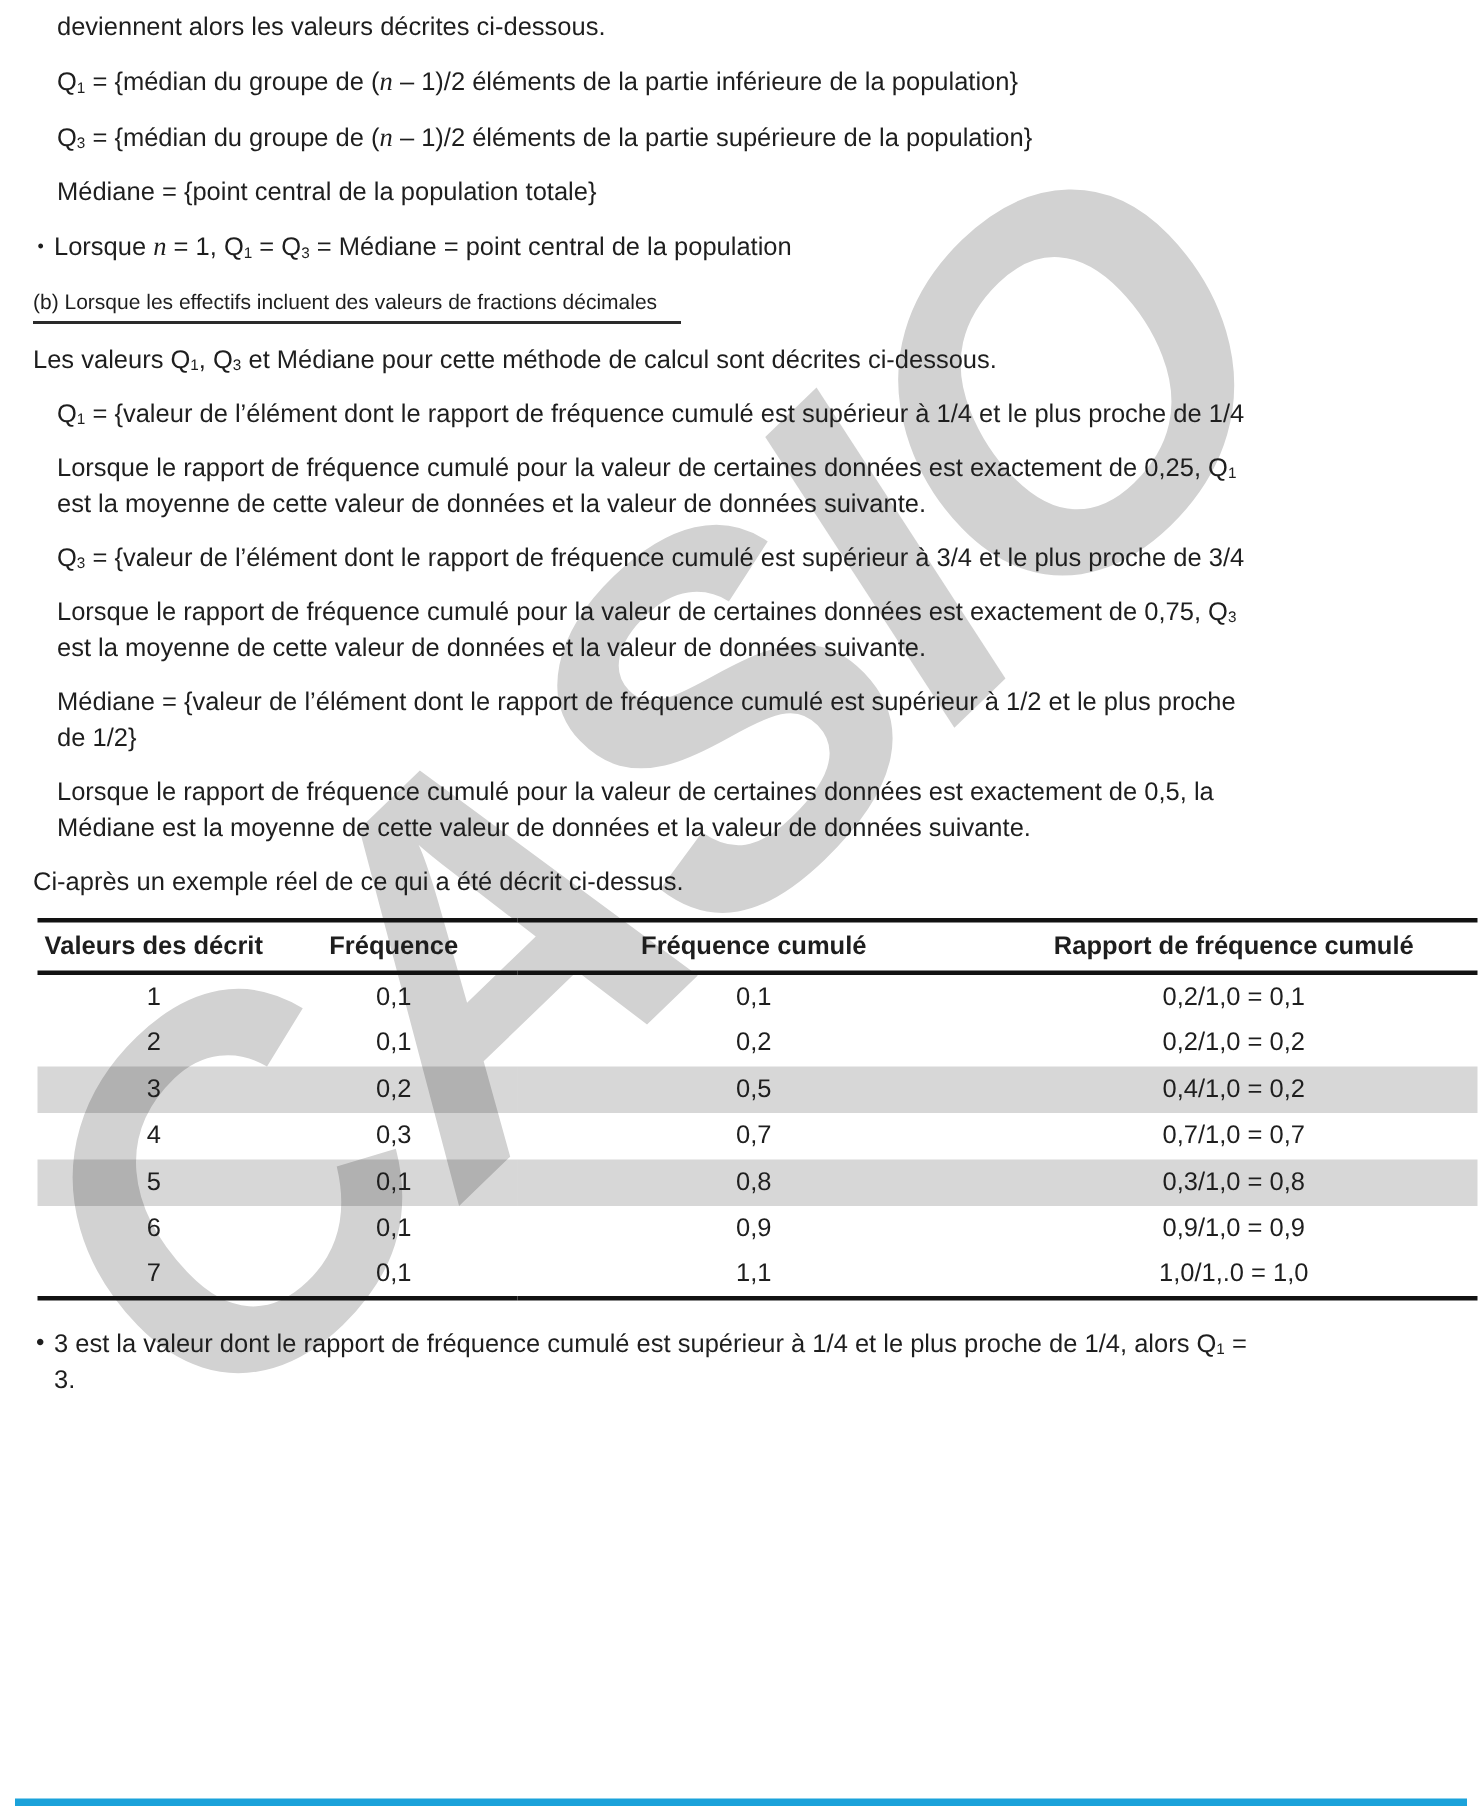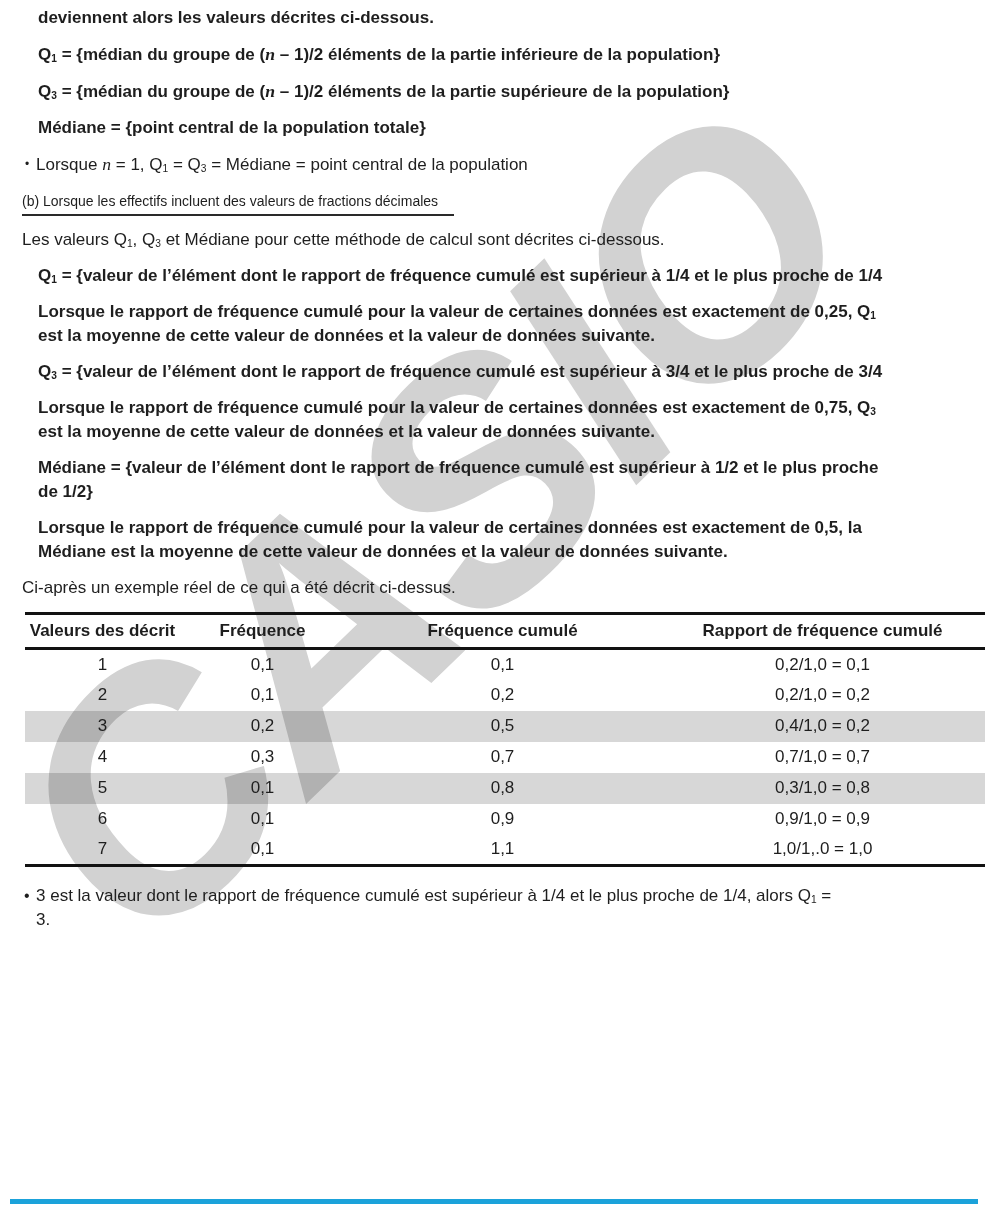--- a/index.html
+++ b/index.html
@@ -18,21 +18,21 @@
     position: absolute; left: -50px; top: 760px;
     transform: rotate(-44deg); transform-origin: 0 0;
     font-size: 330px; font-weight: bold; font-style: italic;
     letter-spacing: -6px; line-height: 1; white-space: nowrap;
     color: #d2d2d2;
   }
 
   
   .content { position: absolute; inset: 0; z-index: 1; padding: 6px 18px 0 22px; }
   p { margin: 0 0 12px 0; line-height: 24px; }
-  .indent { padding-left: 16px; font-weight: bold; }
+  .indent { padding-left: 16px; }
   sub { font-size: 0.6em; line-height: 0; vertical-align: -0.18em; }
   i { font-family: "Liberation Serif", serif; font-style: italic; font-size: 1.04em; }
 
   .bullet-line { display: flex; margin: 0 0 12px 0; }
   .bullet-sm { flex: 0 0 14px; font-size: 12px; line-height: 24px; padding-left: 3px; }
   .bullet-lg { flex: 0 0 14px; font-size: 16px; line-height: 24px; padding-left: 2px; }
   .bullet-text { flex: 1; line-height: 24px; }
 
   .section-heading { margin: 0 0 12px 0; line-height: 24px; }
   .section-heading span {

